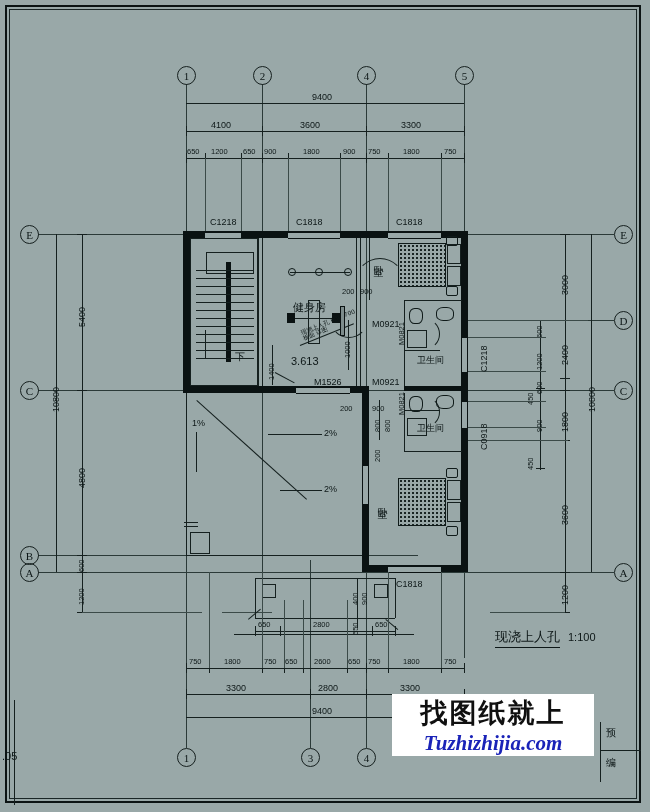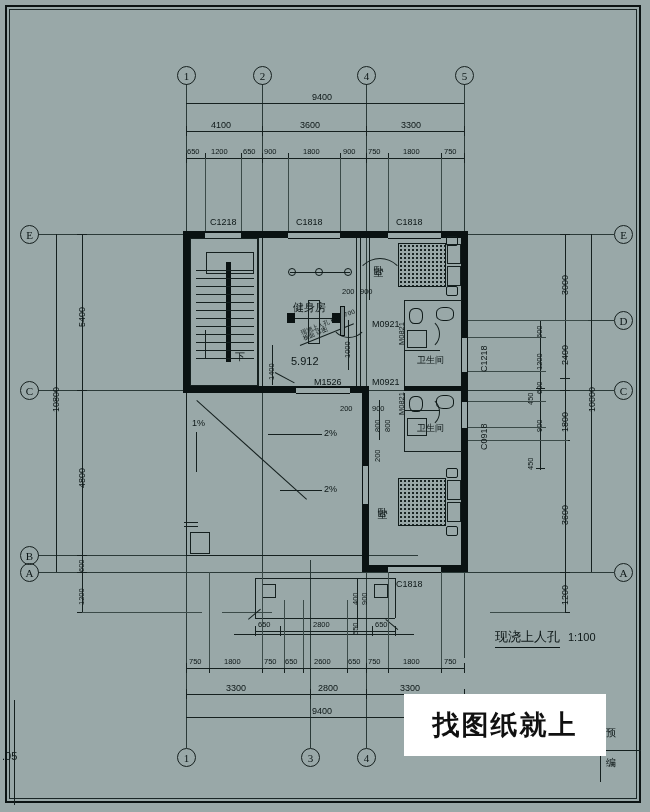--- a/index.html
+++ b/index.html
@@ -322,21 +322,21 @@
   <div class="wall" style="left:332px;top:313px;width:8px;height:10px;"></div>
 
   <div class="arrowline" style="left:300px;top:345px;width:58px;transform-origin:left center;transform:rotate(-22deg);"></div>
   <div class="txt txt-xs txt-cn" style="left:300px;top:330px;transform-origin:left top;transform:rotate(-22deg);line-height:6px;">
     <span style="white-space:pre;">现浇上人孔 600*700
 板面 详图</span>
   </div>
   <div class="vl" style="left:348px;top:320px;height:50px;"></div>
   <div class="txt rot txt-s" style="left:344px;top:358px;">1000</div>
 
-  <div class="txt" style="left:291px;top:357px;font-size:11px;">5.912</div>
+  <div class="txt" style="left:291px;top:357px;font-size:11px;">3.613</div>
   <div class="arrowline" style="left:275px;top:372px;width:22px;transform-origin:left center;transform:rotate(28deg);"></div>
   <div class="vl" style="left:272px;top:345px;height:40px;"></div>
   <div class="txt rot txt-s" style="left:268px;top:380px;">1400</div>
 
   <div class="txt" style="left:314px;top:378px;">M1526</div>
   <div class="win" style="left:296px;top:387px;width:54px;height:5px;"></div>
   <div class="txt" style="left:372px;top:320px;">M0921</div>
   <div class="txt" style="left:372px;top:378px;">M0921</div>
   <div class="txt rot txt-s" style="left:398px;top:345px;">M0821</div>
   <div class="txt rot txt-s" style="left:398px;top:415px;">M0821</div>
@@ -416,17 +416,18 @@
   </div>
 
   <div class="vl" style="left:600px;top:722px;height:60px;"></div>
   <div class="hl" style="left:600px;top:750px;width:41px;"></div>
   <div class="txt txt-cn" style="left:606px;top:728px;font-size:10px;">预</div>
   <div class="txt txt-cn" style="left:606px;top:758px;font-size:10px;">编</div>
 
   <div class="txt" style="left:2px;top:752px;font-size:11px;">.05</div>
   <div class="vl" style="left:14px;top:700px;height:105px;"></div>
 
-  <div id="watermark" style="left:404px;top:694px;width:202px;height:62px;">
+  <div id="watermark" style="left:392px;top:694px;width:202px;height:62px;">
     <div id="wm-cn" style="font-size:27px;">找图纸就上</div>
+    <div id="wm-en" style="font-size:21px;">Tuzhizhijia.com</div>
   </div>
 
 </div>
 
 </body></html>

